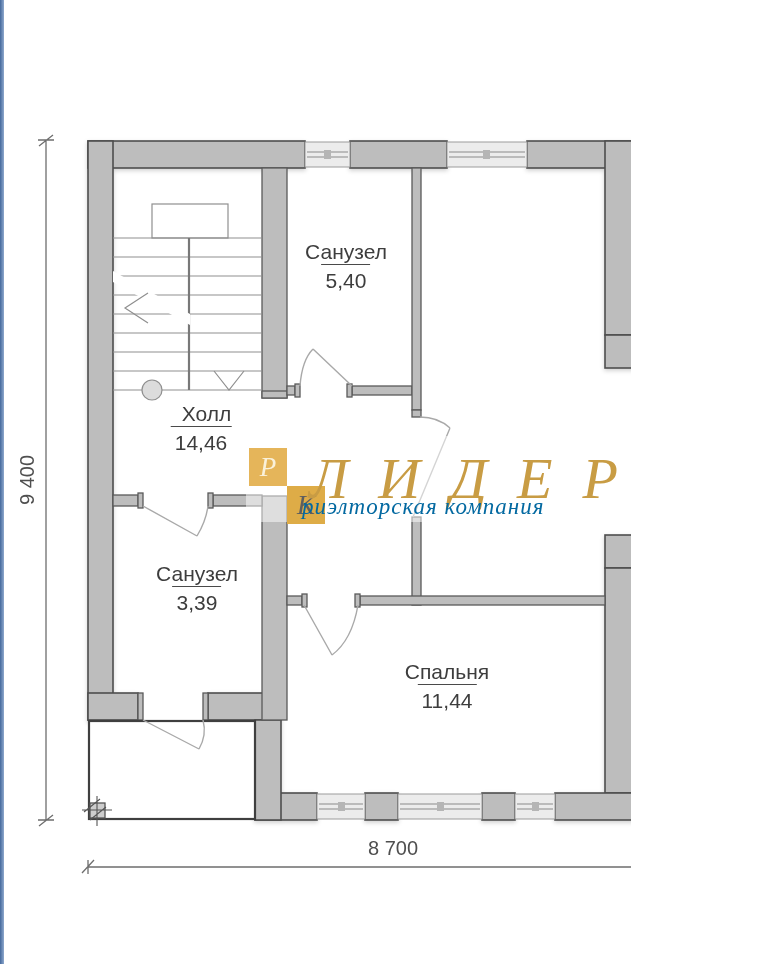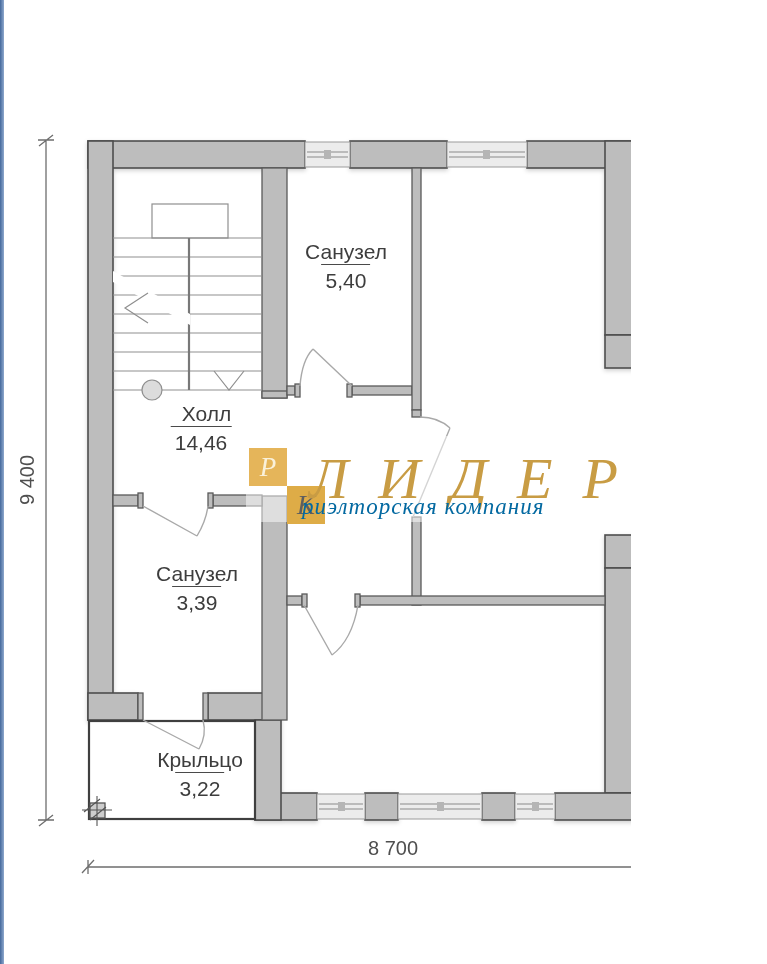--- a/index.html
+++ b/index.html
@@ -162,23 +162,23 @@
     <div class="room-area">5,40</div>
   </div>
   <div class="room-label" style="left:201px;top:402px;text-align:right;">
     <div class="room-name">Холл</div>
     <div class="room-area">14,46</div>
   </div>
   <div class="room-label" style="left:197px;top:562px;">
     <div class="room-name">Санузел</div>
     <div class="room-area">3,39</div>
   </div>
-  <div class="room-label" style="left:200px;top:748px;">
-    <div class="room-name">Крыльцо</div>
-    <div class="room-area">3,22</div>
+  <div class="room-label" style="left:447px;top:660px;">
+    <div class="room-name">Спальня</div>
+    <div class="room-area">11,44</div>
   </div>
 
   <div class="dim-label dim-v">9 400</div>
   <div class="dim-label dim-h">8 700</div>
 
   <div class="watermark">
     <div class="wm-band"></div>
     <div class="wm-sq wm-sq-p">Р</div>
     <div class="wm-sq wm-sq-k">К</div>
     <div class="wm-brand">ЛИДЕР</div>

